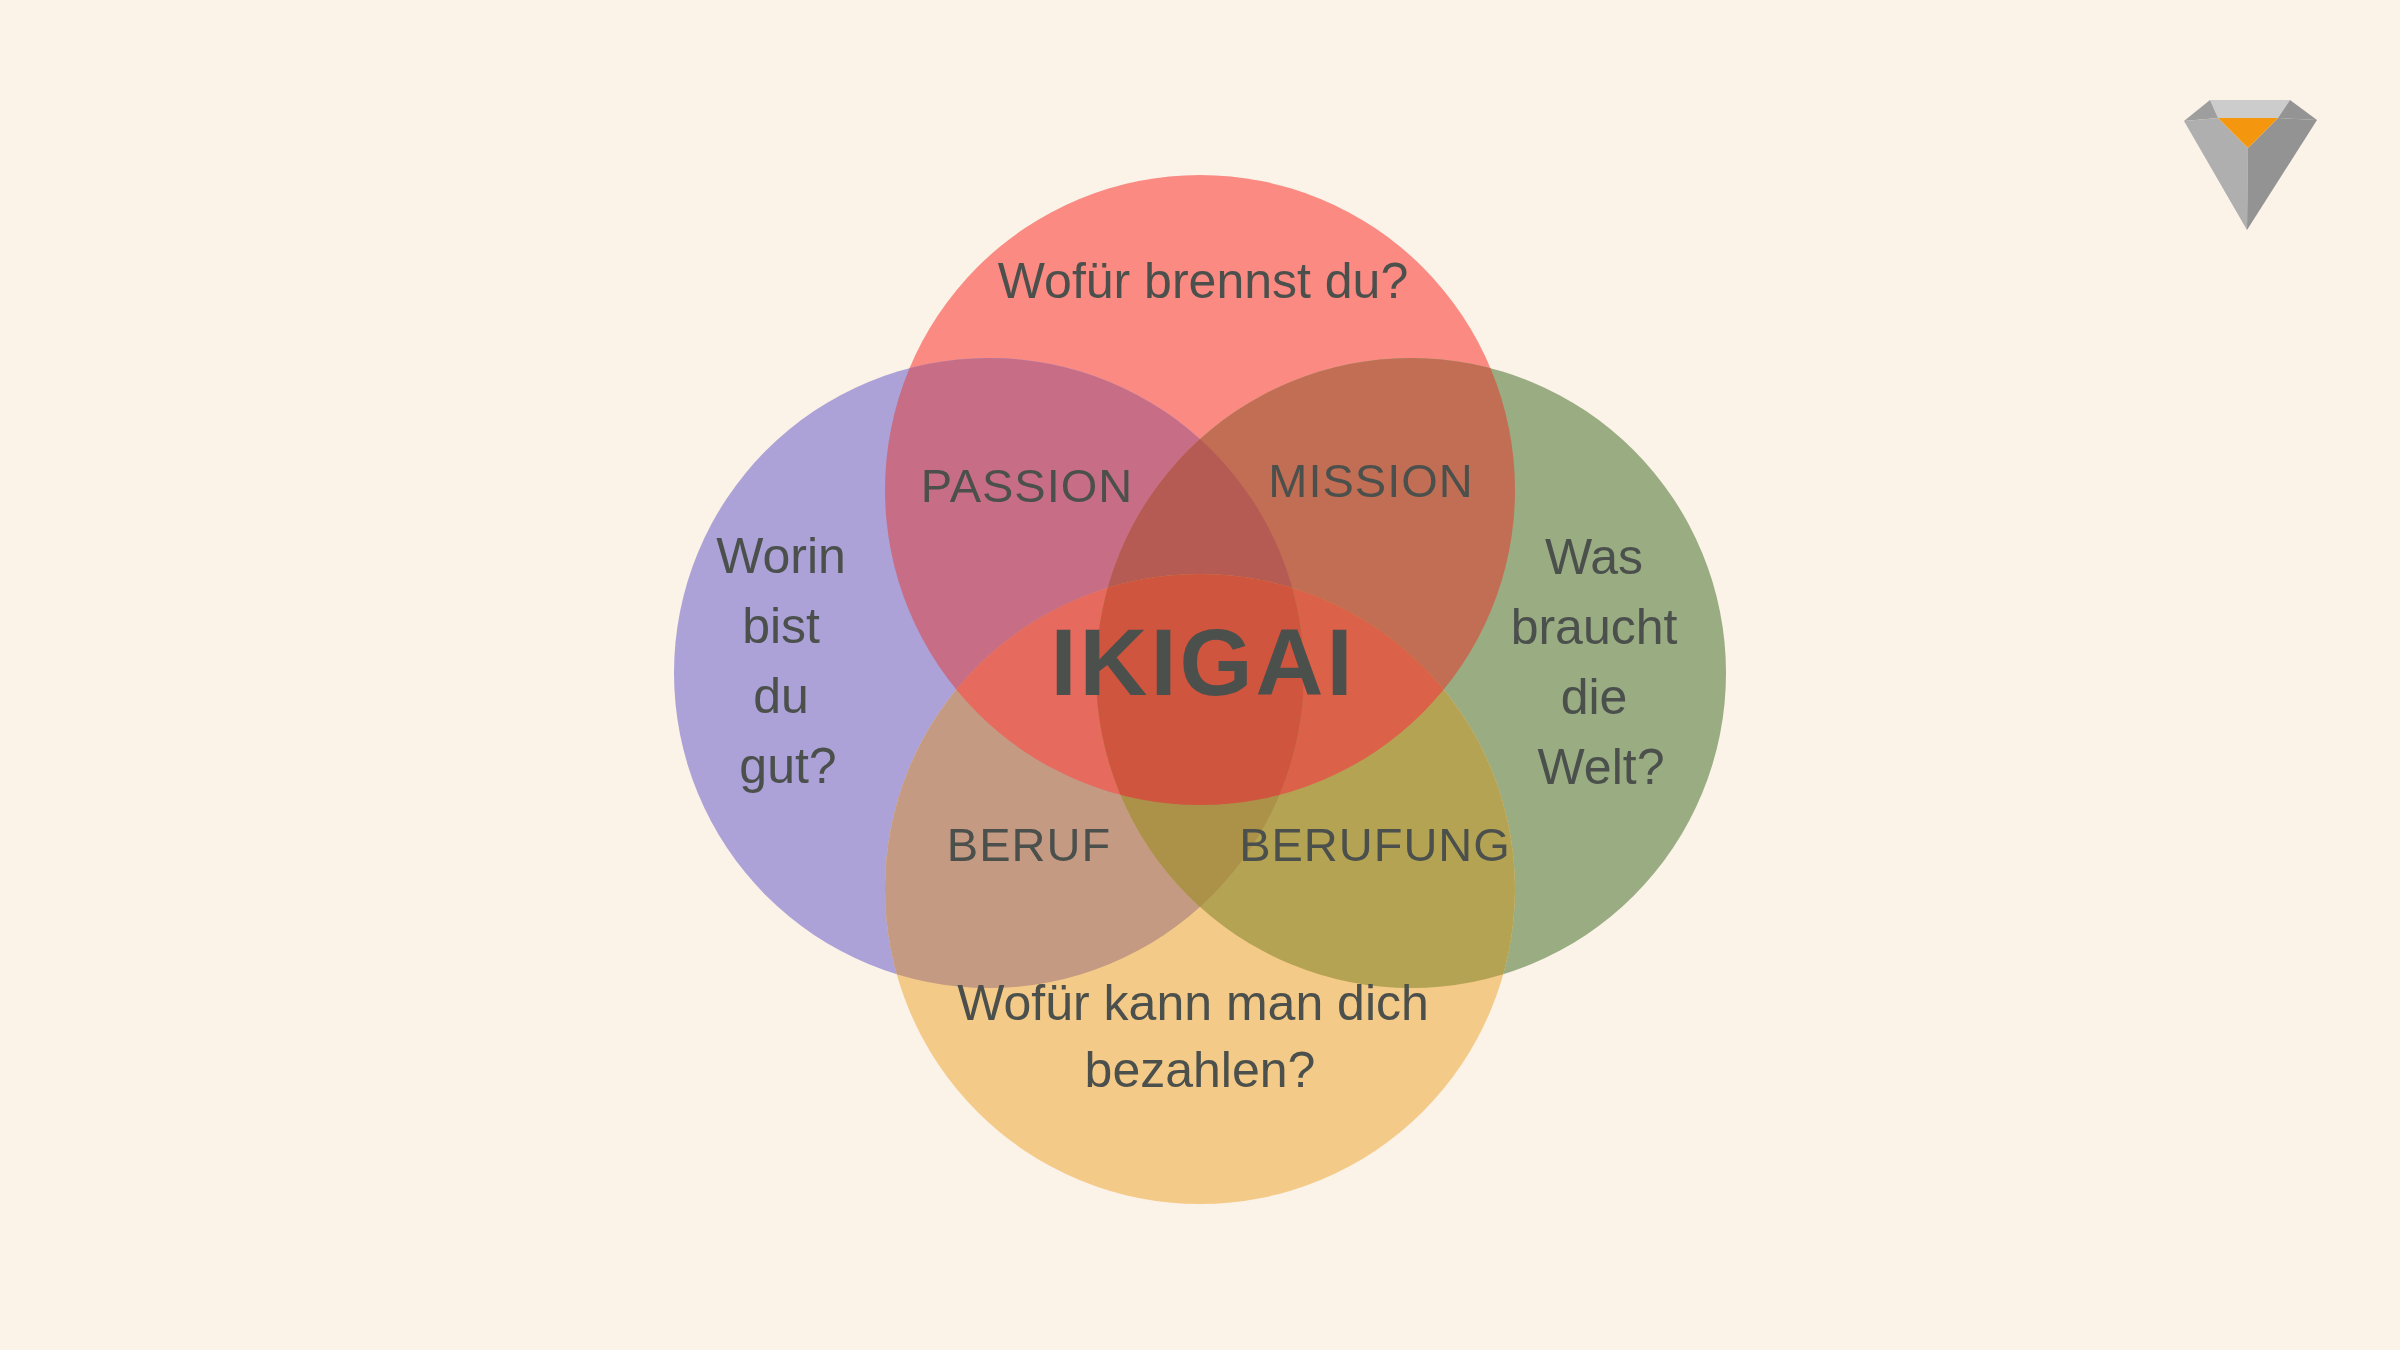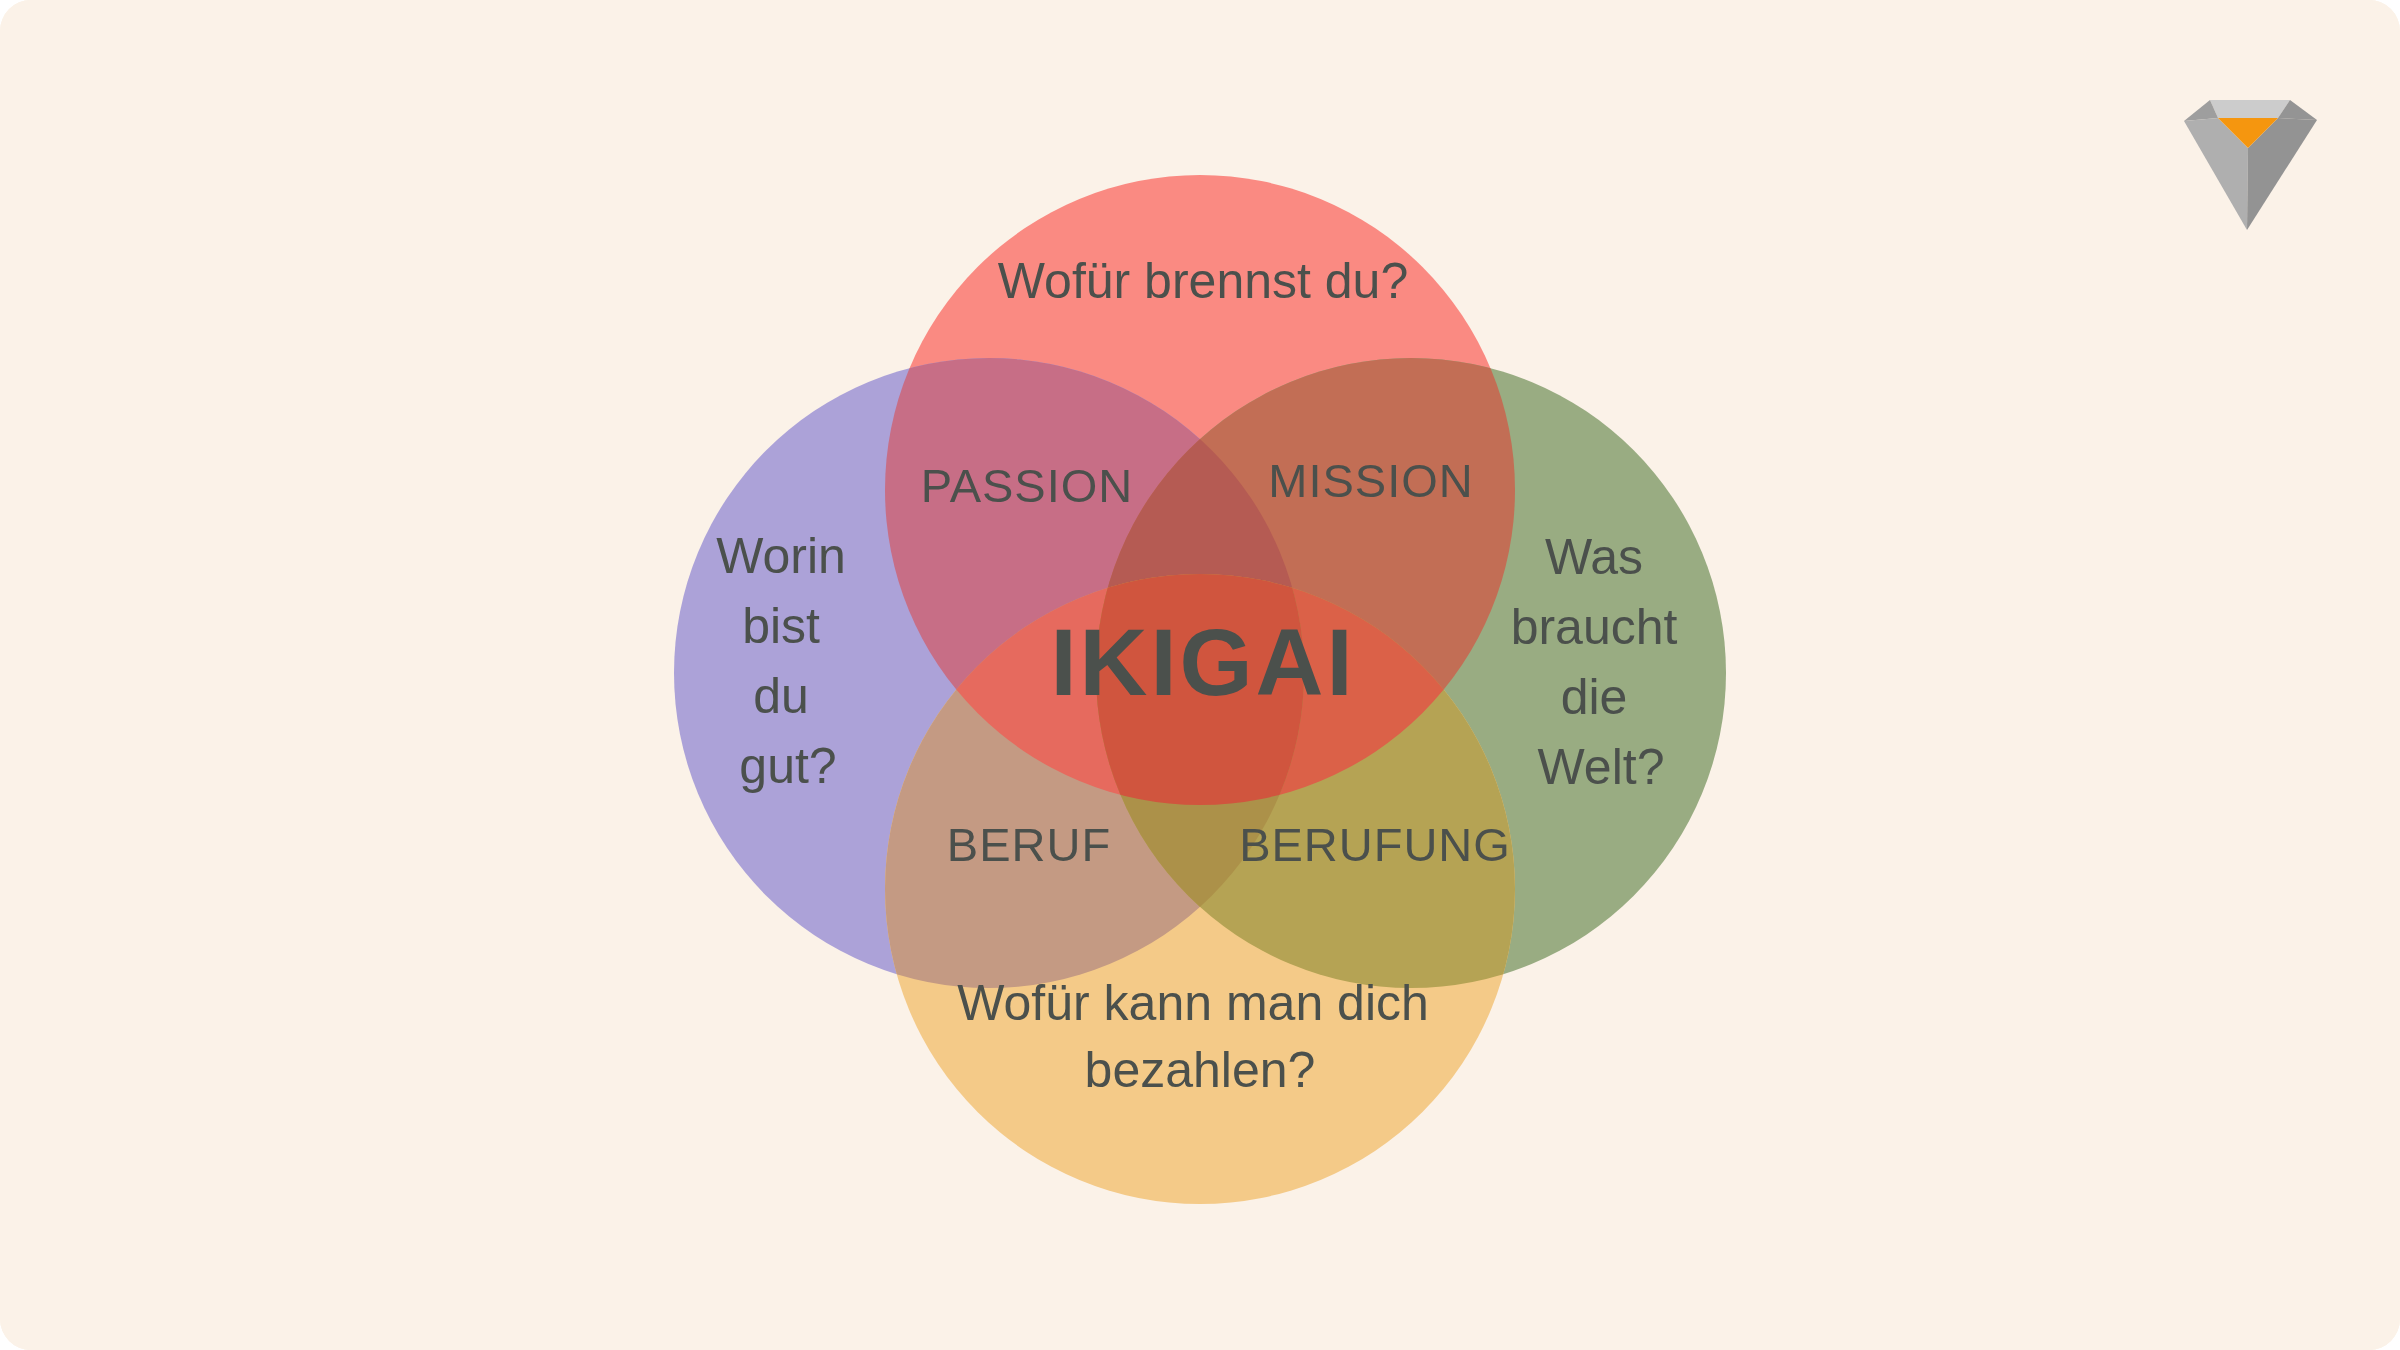--- a/index.html
+++ b/index.html
@@ -2,21 +2,20 @@
 <html><head>
 <meta charset="utf-8">
 <style>
   html, body { margin: 0; padding: 0; }
   .stage {
     width: 2400px;
     height: 1350px;
     background: #FBF2E8;
     position: relative;
     overflow: hidden;
-    border-radius: 31px;
   }
   svg { display: block; }
   text {
     font-family: "Liberation Sans", sans-serif;
     text-anchor: middle;
   }
   .q   { font-size: 50px; }
   .lbl { font-size: 47px; letter-spacing: 1px; }
   .ik  { font-size: 94px; font-weight: 700; letter-spacing: 3px; }
 </style>

